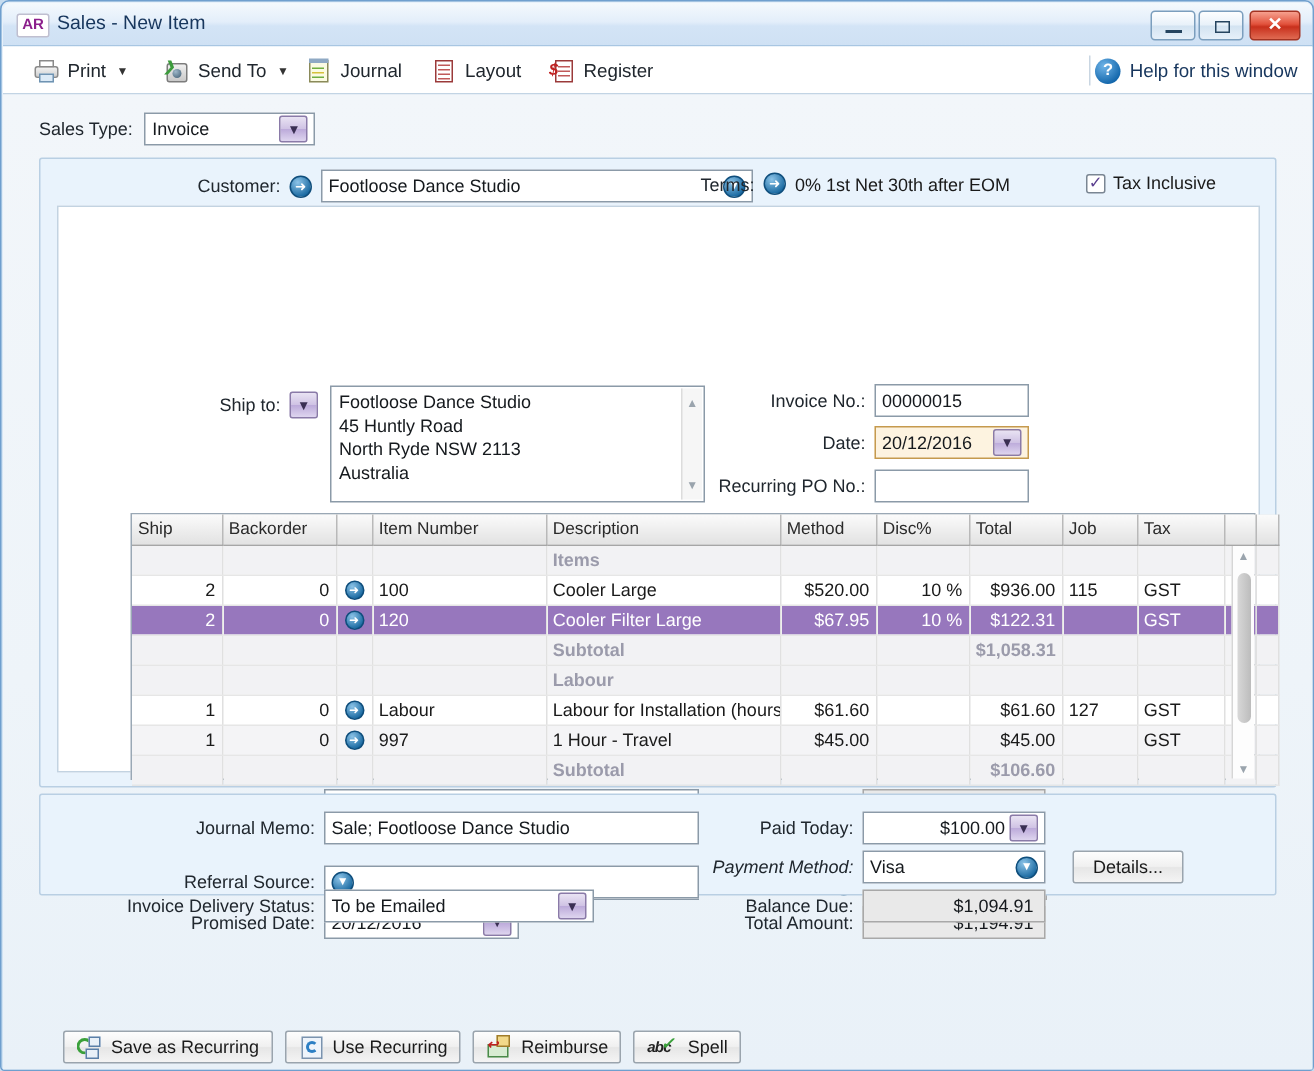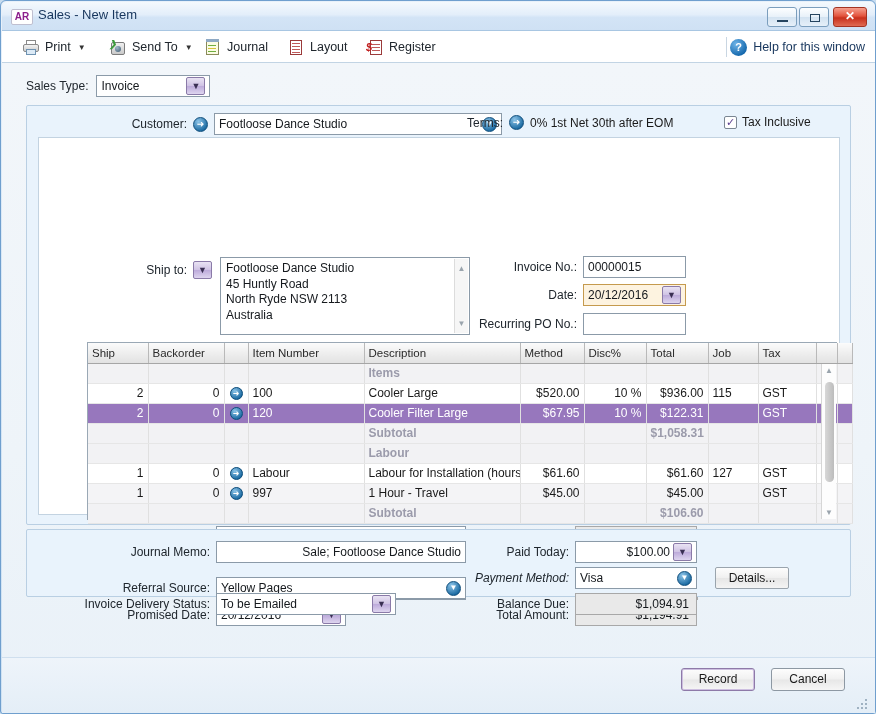--- a/index.html
+++ b/index.html
@@ -609,28 +609,27 @@
       </div>
       <div class="ctl" style="position:absolute; left:708px; top:446px; width:76px;">
         <span class="val">GST</span>
         <span class="rndbtn">▼</span>
       </div>
     </div>
 
     <div id="card-bottom">
       <div style="position:absolute; left:86px; top:11px; display:flex; align-items:center; gap:6px;">
         <span class="flabel" style="width:97px;">Journal Memo:</span>
-        <div class="ctl" style="width:250px;text-align:right;">
+        <div class="ctl" style="width:250px;">
           <span class="val">Sale; Footloose Dance Studio</span>
         </div>
       </div>
       <div style="position:absolute; left:86px; top:37px; display:flex; align-items:center; gap:6px;margin-top:10px;">
         <span class="flabel" style="width:97px;">Referral Source:</span>
         <div class="ctl" style="width:250px;">
-          <span class="val">Yellow Pages</span>
           <span class="rndbtn">▼</span>
         </div>
       </div>
       <div style="position:absolute; left:36px; top:63px; display:flex; align-items:center; gap:6px;">
         <span class="flabel" style="width:147px;">Invoice Delivery Status:</span>
         <div class="ctl" style="width:180px;">
           <span class="val">To be Emailed</span>
           <span class="sqbtn">▼</span>
         </div>
       </div>
@@ -688,25 +687,13 @@
         <span class="ic ic-spell">
             <i class="abc">abc</i>
             <i class="tick">✓</i>
           </span>
         <span style="margin-left:4px;">Spell</span>
       </div>
     </div>
 
   </div>
 
-  <div id="footer">
-    <div class="bigbtn" id="record-btn">Record</div>
-    <div class="bigbtn" id="cancel-btn">Cancel</div>
-    <div id="resize-grip">
-      <i class="grip-dot" style="left:8px;top:2px"></i>
-        <i class="grip-dot" style="left:4px;top:6px"></i>
-      <i class="grip-dot" style="left:8px;top:6px"></i>
-        <i class="grip-dot" style="left:0px;top:10px"></i>
-      <i class="grip-dot" style="left:4px;top:10px"></i>
-        <i class="grip-dot" style="left:8px;top:10px"></i>
-    </div>
-  </div>
 </div>
 
 </body></html>

